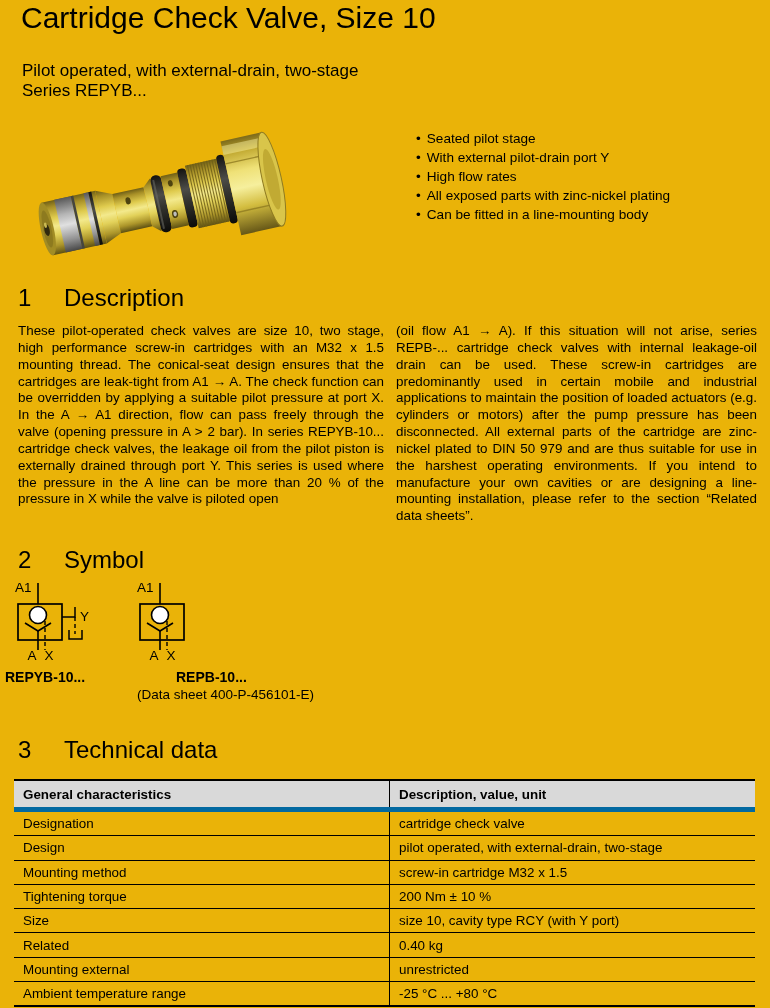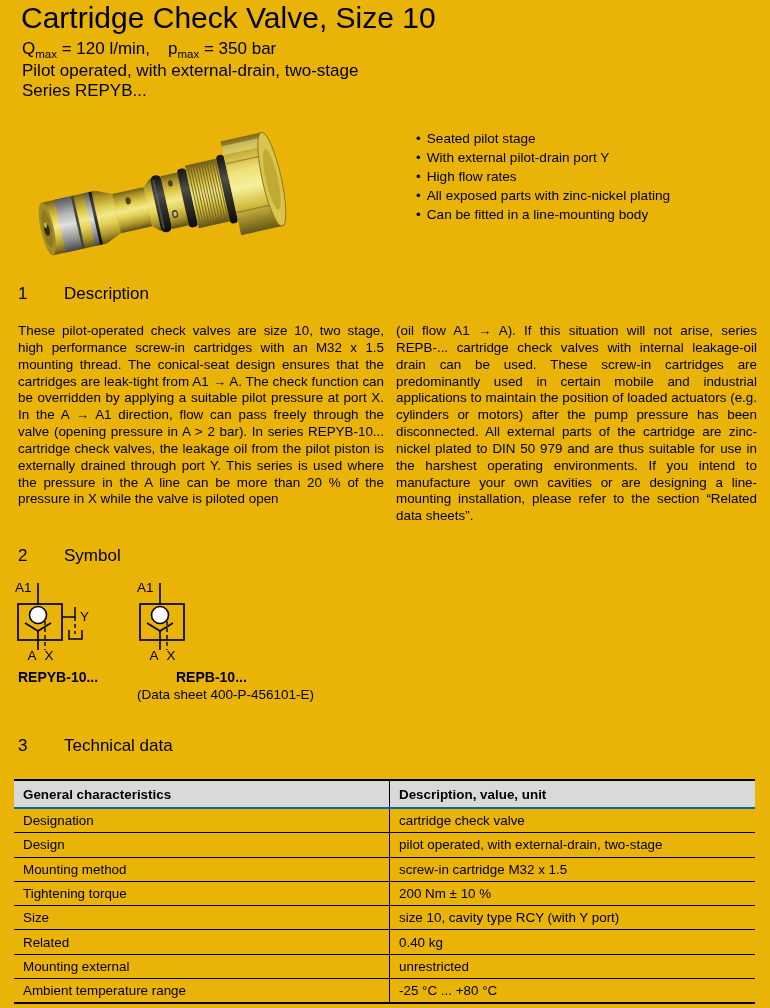--- a/index.html
+++ b/index.html
@@ -16,60 +16,57 @@
 
   
   .valve-wrap { position:absolute; left:12px; top:110px; width:280px; height:158px; }
 
   
   .features { position:absolute; left:408px; top:122px; margin:8px; padding:0; list-style:none; font-size:13.6px; }
   .features li { line-height:18.9px; white-space:nowrap; }
   .features li::before { content:"\2022"; margin-right:6px; }
 
   
-  .sec-head { position:absolute; left:18px; font-size:17px; white-space:nowrap; }
+  .sec-head { position:absolute; left:18px; font-size:24px; white-space:nowrap; }
   .sec-head .sec-num { display:inline-block; width:46px; }
   .sec1 { top:284px; }
   .sec2 { top:546px; }
   .sec3 { top:736px; }
 
   
   .col { position:absolute; top:323px; font-size:13.4px; line-height:16.85px; text-align:justify; }
   .col-left  { left:18px;  width:366px; }
   .col-right { left:396px; width:361px; }
 
   
   .sym { position:absolute; top:579px; }
   .sym-1 { left:12px; }
   .sym-2 { left:134px; }
   .sym svg { display:block; }
   .sym text { font-family:"Liberation Sans", sans-serif; font-size:13.5px; fill:#000; }
   .sym-label { position:absolute; top:669px; font-size:14px; font-weight:bold; white-space:nowrap; }
-  .sym-label-1 { left:18px; }
+  .sym-label-1 { left:5px; }
   .sym-label-2 { left:137px;margin-left:39px; }
   .sym-note { position:absolute; left:137px; top:687px; font-size:13.5px; white-space:nowrap; }
 
   
   .tech-table { position:absolute; left:14px; top:779px; width:741px; border-collapse:collapse;
                 border-top:2px solid #000; border-bottom:2px solid #000; font-size:13.4px; }
   .tech-table th, .tech-table td { padding:0 0 0 9px; vertical-align:middle; text-align:left; white-space:nowrap; }
-  .tech-table th { height:26px; background:#d9d9d9; font-weight:bold; border-bottom:2px solid #0369a1; }
+  .tech-table th { height:26px; background:#d9d9d9; font-weight:bold; border-bottom:5px solid #0369a1; }
   .tech-table td { height:23.3px; border-bottom:1px solid #000; font-weight:normal; }
   .tech-table tr:last-child td { border-bottom:none; }
   .tech-table th:first-child, .tech-table td:first-child { width:366px; border-right:1px solid #000; }
 </style>
 </head>
 <body>
 
 <div class="page">
 
   <div class="title">Cartridge Check Valve, Size 10</div>
-  <div class="spec-line">
-    <span>Q</span><span class="sub">max</span><span> = 120 l/min,</span><span class="spec-gap"></span><span>p</span><span class="sub">max</span><span> = 350 bar</span>
-  </div>
   <div class="design-line">Pilot operated, with external-drain, two-stage</div>
   <div class="series-line">Series REPYB...</div>
 
   <div class="valve-wrap">
     <svg viewBox="0 0 280 158" width="280" height="158">
       <defs>
         <linearGradient id="gGold" x1="0" y1="0" x2="0" y2="1">
           <stop offset="0" stop-color="#6f5f17"></stop>
             <stop offset="0.12" stop-color="#a89027"></stop>
           <stop offset="0.32" stop-color="#dfcb4e"></stop>

